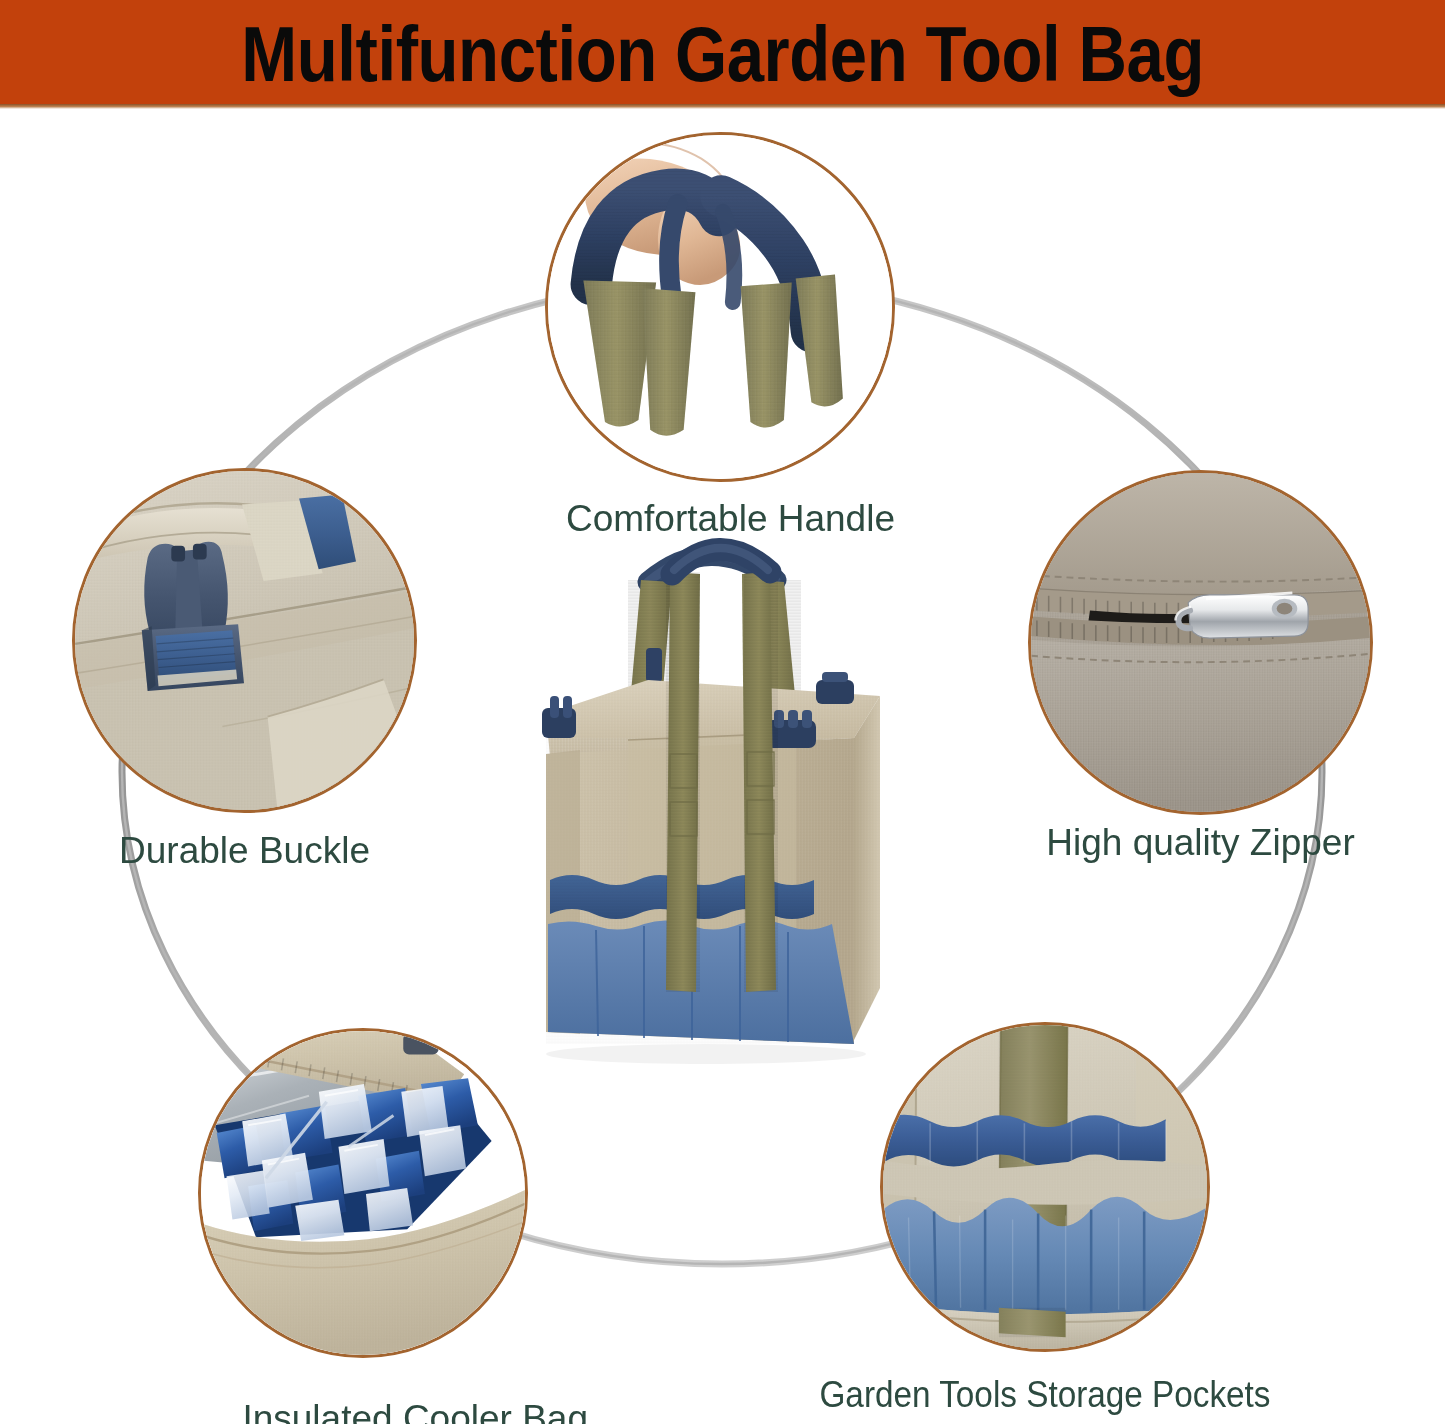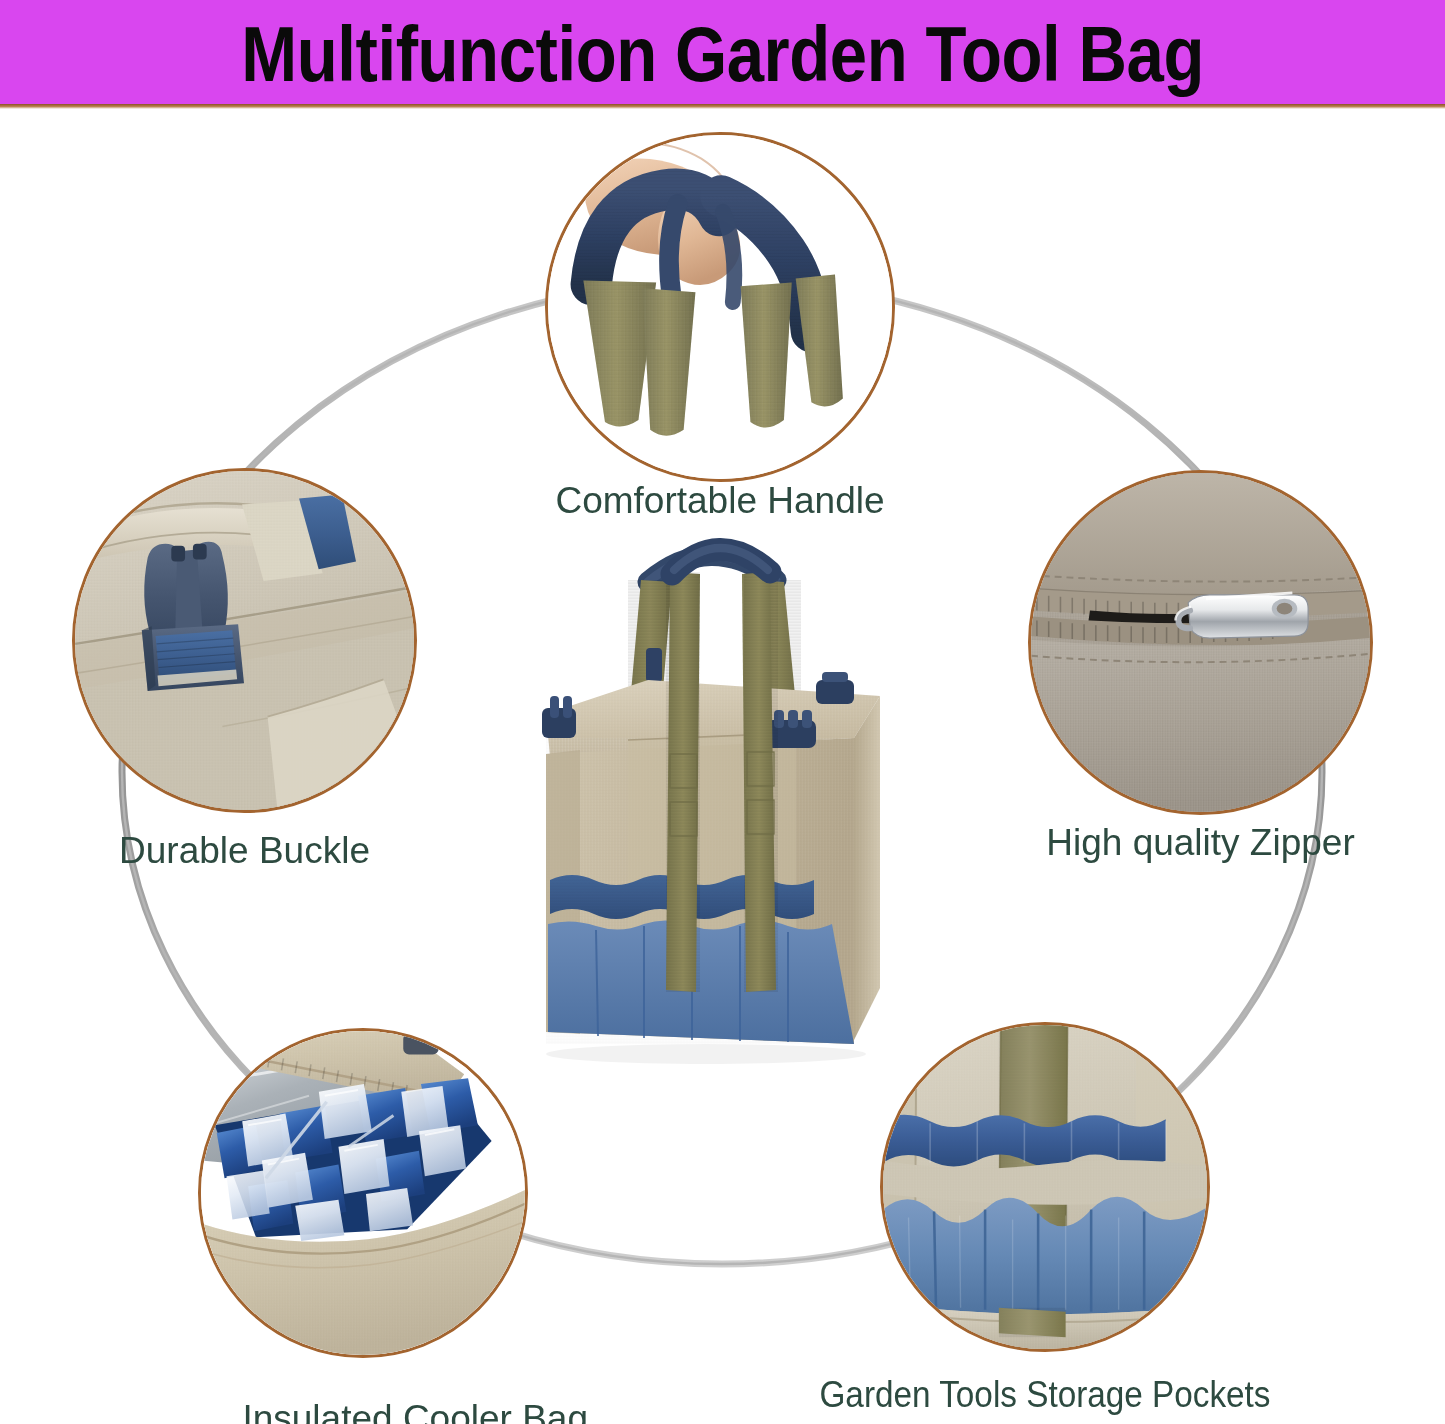--- a/index.html
+++ b/index.html
@@ -7,21 +7,21 @@
     width:1445px;height:1424px;
     background:#ffffff;
     font-family:"Liberation Sans", sans-serif;
     overflow:hidden;
     position:relative;
   }
 
   
   .header-bar{
     position:absolute;left:0;top:0;width:1445px;height:108px;
-    background:#d946ef;
+    background:#c2410c;
     display:flex;align-items:center;justify-content:center;
   }
   .header-bar .title{
     font-family:"Liberation Sans Narrow","Liberation Sans",sans-serif;
     font-weight:bold;
     font-size:78px;
     line-height:78px;
     color:#0a0a0a;
     letter-spacing:-0.5px;
     transform:scaleX(0.86);
@@ -255,21 +255,21 @@
         <path d="M96 156 L104 300 q16 12 34 0 L150 160 Z" fill="url(#oliveh)"></path>
         <path d="M96 156 L104 300 q16 12 34 0 L150 160 Z" fill="url(#wv3)" opacity="0.85"></path>
 
         <path d="M196 154 L206 292 q16 12 34 -2 L248 150 Z" fill="url(#oliveh)"></path>
         <path d="M196 154 L206 292 q16 12 34 -2 L248 150 Z" fill="url(#wv3)" opacity="0.85"></path>
 
         <path d="M252 146 L268 272 q16 10 32 -4 L292 142 Z" fill="url(#oliveh)"></path>
         <path d="M252 146 L268 272 q16 10 32 -4 L292 142 Z" fill="url(#wv3)" opacity="0.85"></path>
       </svg>
     </div>
-    <div class="clabel" style="left:0;top:348px;width:350px;text-align:center;">Comfortable Handle</div>
+    <div class="clabel" style="left:0;top:366px;width:350px;text-align:right;">Comfortable Handle</div>
   </div>
 
   <div class="callout" style="left:1028px;top:362px;width:345px;height:500px;">
     <div class="bubble" style="width:345px;height:345px;">
       <svg class="art" viewBox="0 0 345 345">
         <defs>
           <linearGradient id="taupe" x1="0" y1="0" x2="0.2" y2="1">
             <stop offset="0" stop-color="#b5ada0"></stop>
               <stop offset="0.5" stop-color="#a79e90"></stop>
             <stop offset="1" stop-color="#968d80"></stop>

